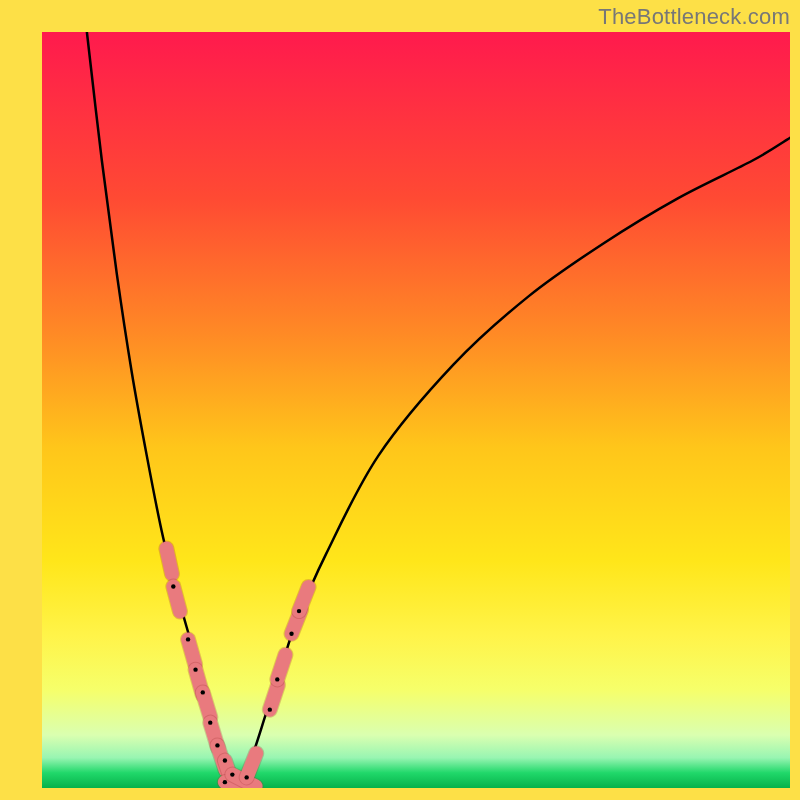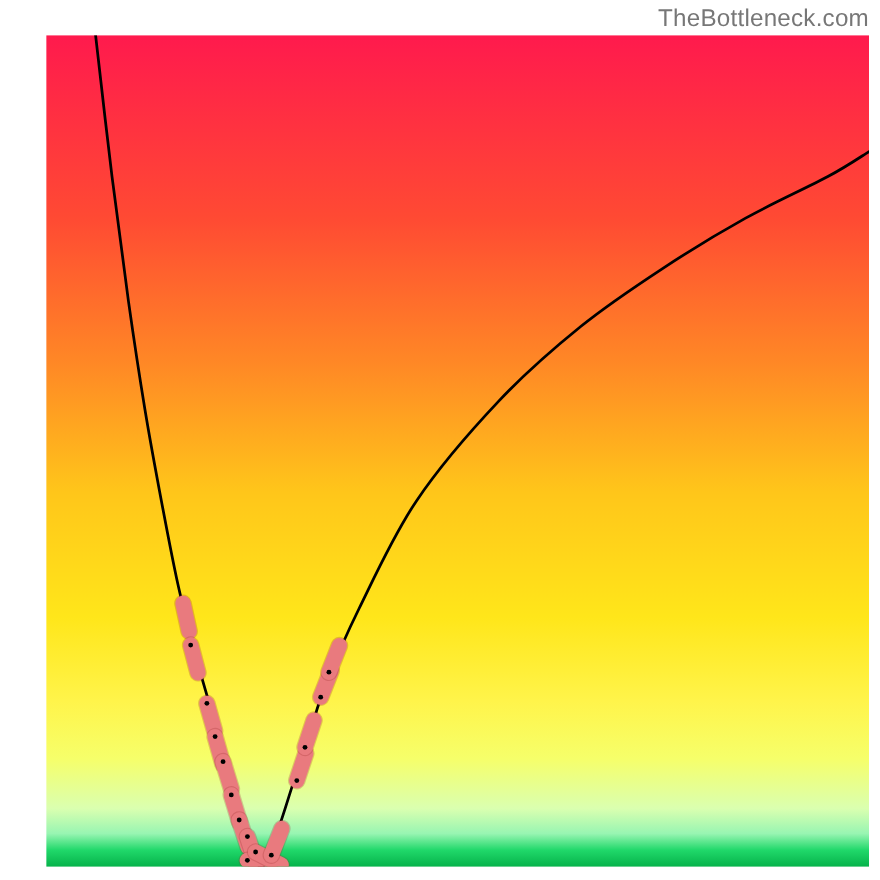--- a/index.html
+++ b/index.html
@@ -9,21 +9,21 @@
     height: 800px;
     overflow: hidden;
     background: #000;
     font-family: Arial, Helvetica, sans-serif;
   }
   .frame {
     position: absolute;
     left: 0; top: 0;
     width: 800px;
     height: 800px;
-    background: #ffffff;
+    background: #fde047;
   }
   .plot {
     position: absolute;
     left: 42px;
     top: 32px;
     width: 748px;
     height: 756px;
     overflow: hidden;
   }
   .gradient-bg {

